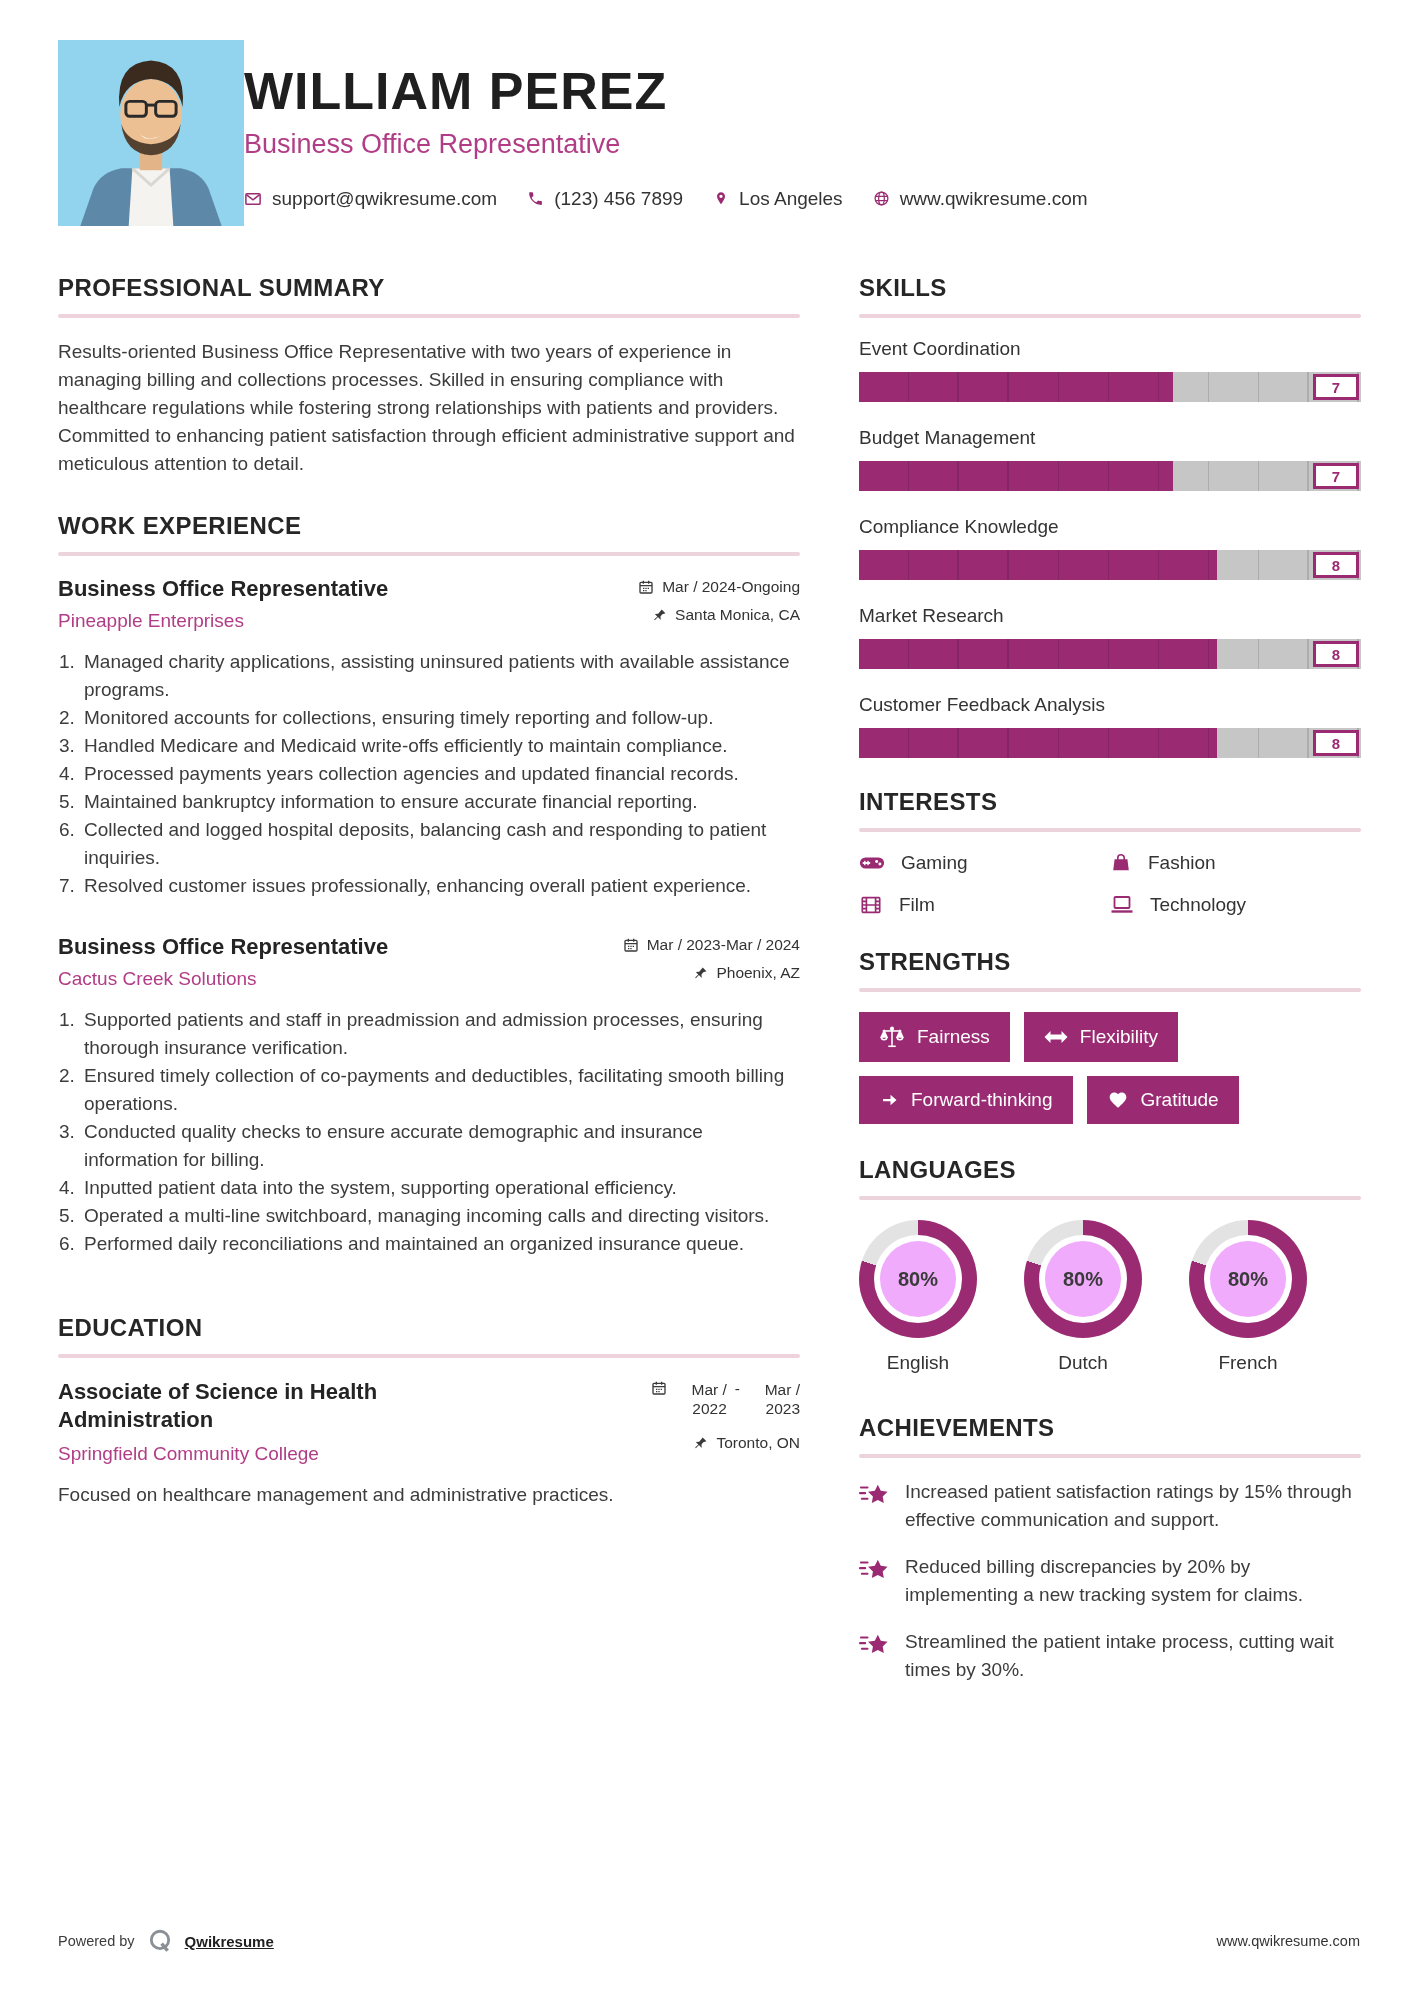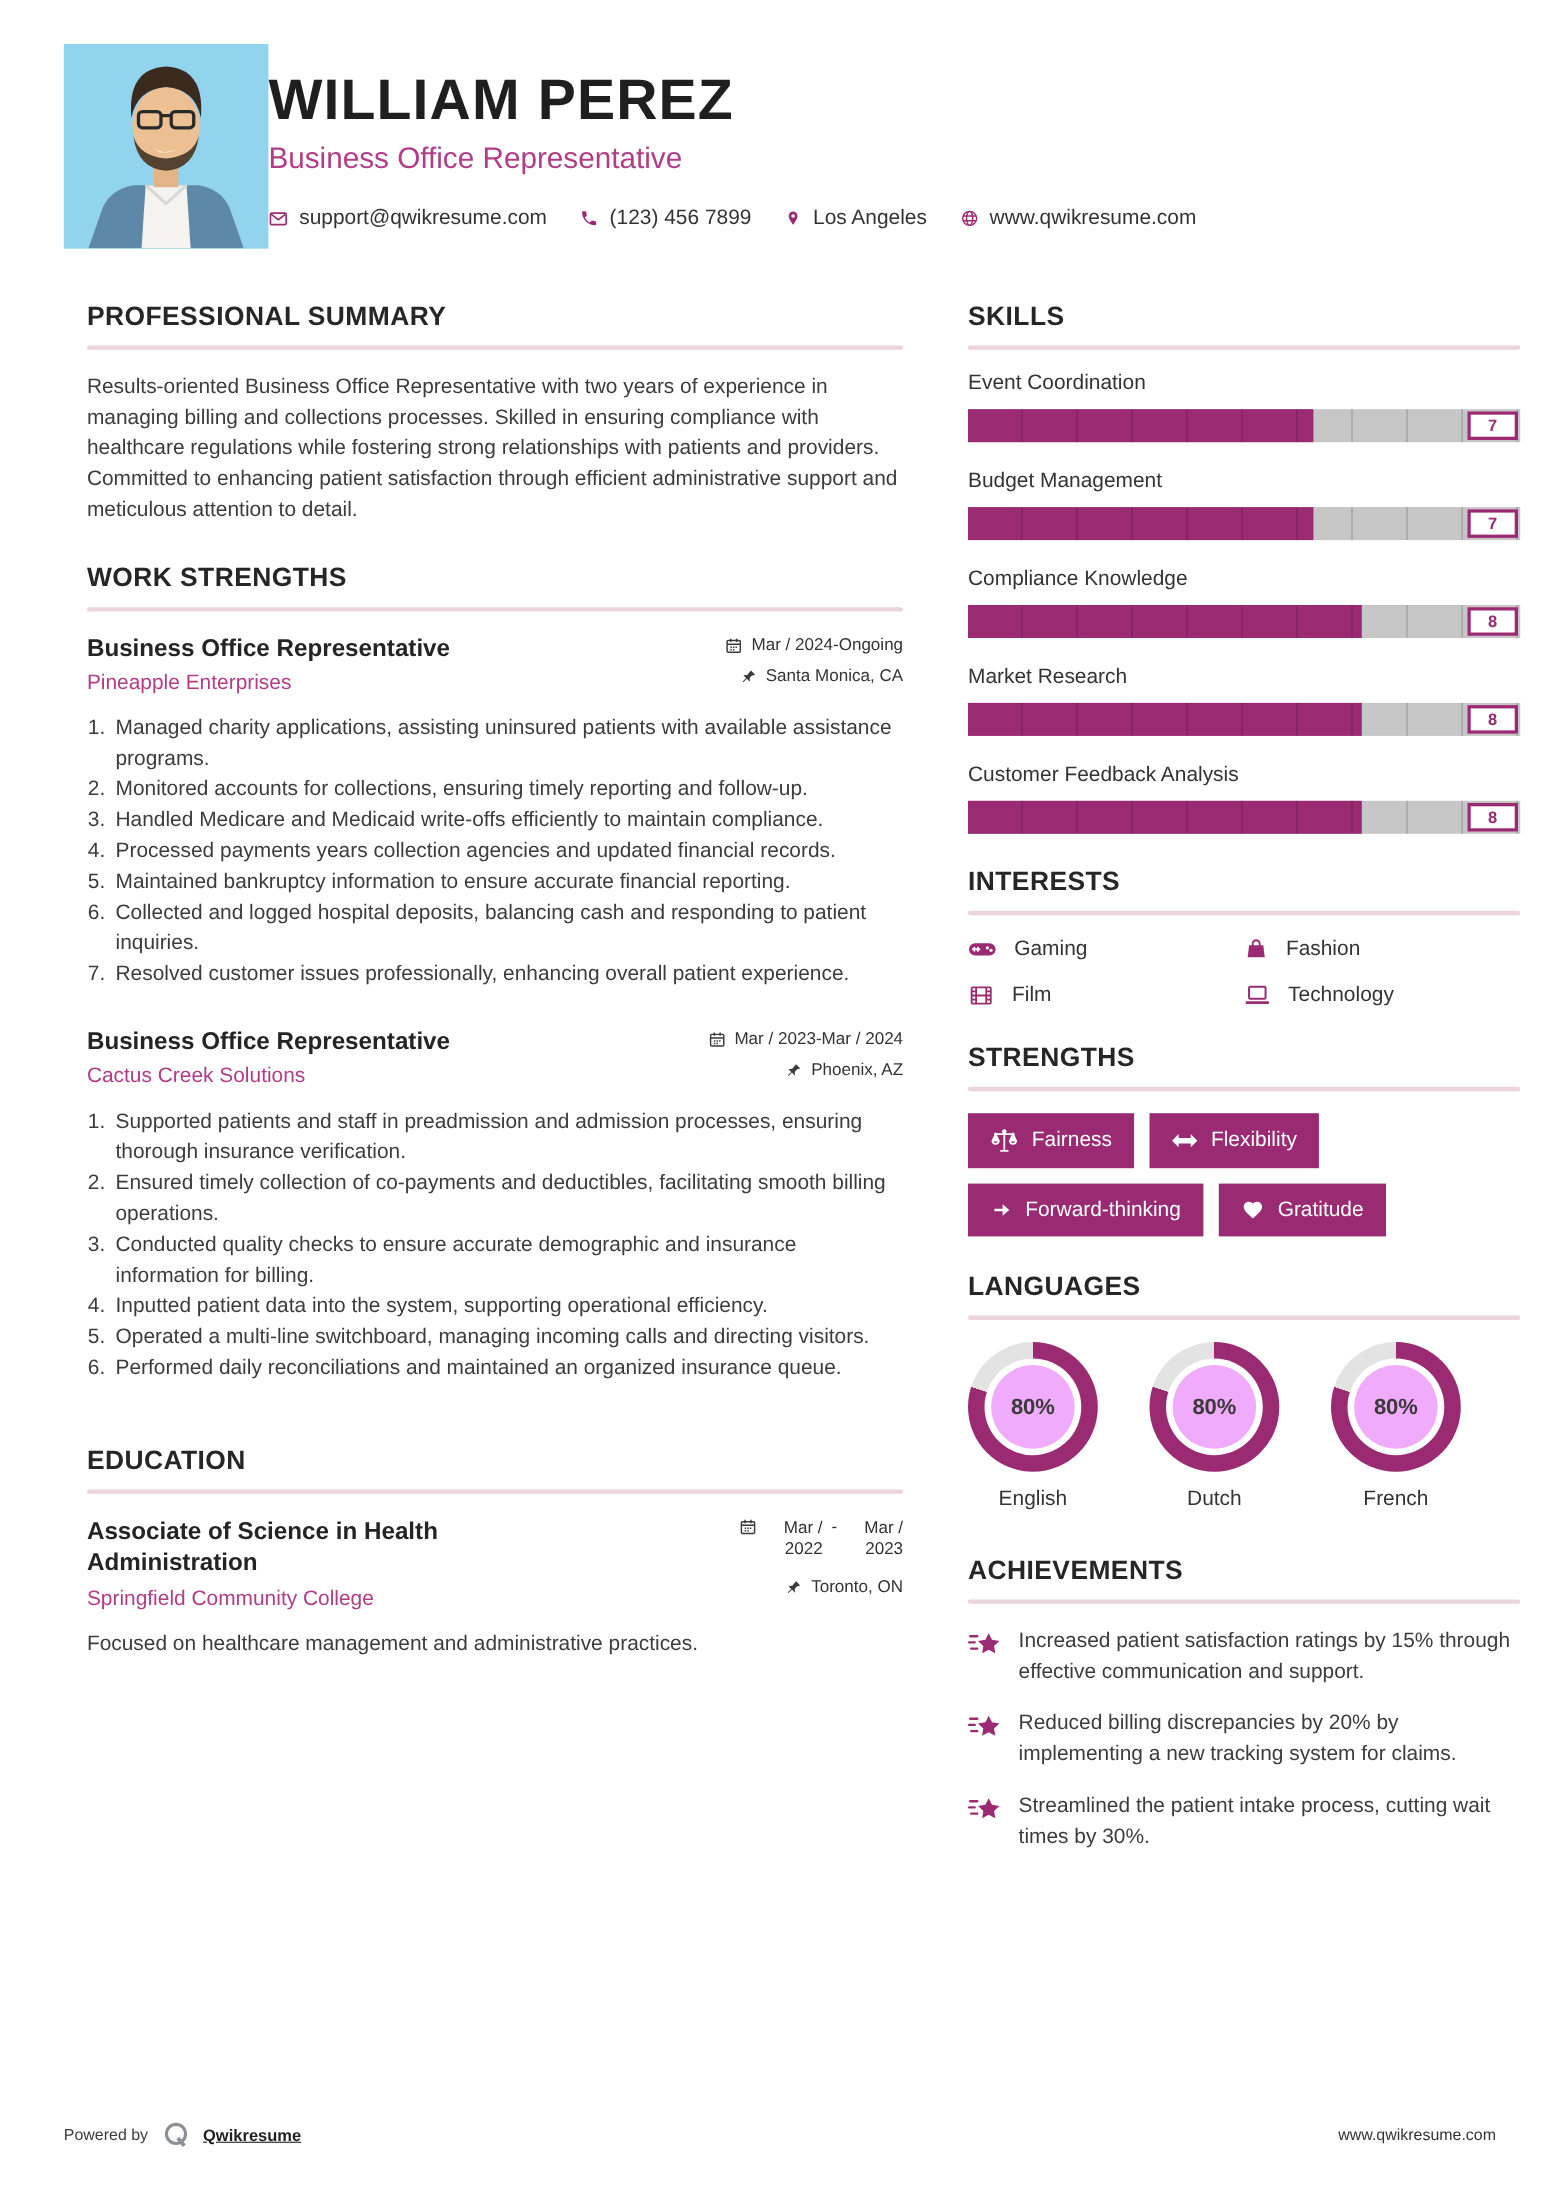--- a/index.html
+++ b/index.html
@@ -22,21 +22,21 @@
   .photo svg{display:block;width:100%;height:100%;}
   .header-right{padding-top:8px;}
   .name{font-size:52px;font-weight:800;letter-spacing:1px;color:#1F1F1F;line-height:1.05;}
   .job-headline{font-size:27px;color:var(--accent-light);margin-top:10px;font-weight:500;}
   .contact-row{display:flex;align-items:center;gap:30px;margin-top:28px;}
   .contact-item{display:flex;align-items:center;gap:10px;font-size:19px;color:#333;}
   .contact-item .ico{color:var(--accent);display:flex;}
   .ico svg{display:block;}
 
   
-  .main{display:grid;grid-template-columns:742px 502px;column-gap:59px;padding:48px 48px 0 79px;}
+  .main{display:grid;grid-template-columns:742px 502px;column-gap:59px;padding:48px 48px 0 58px;}
 
   .sec-heading{font-size:24px;font-weight:800;letter-spacing:.4px;color:var(--ink);margin-bottom:12px;}
   .sec-rule{height:4px;background:var(--rule);border-radius:2px;margin-bottom:20px;}
 
   
   .summary-text{font-size:19px;line-height:28px;color:var(--body);}
   .work{margin-top:34px;}
   .job{margin-top:6px;margin-bottom:34px;}
   .job-head{display:flex;justify-content:space-between;align-items:flex-start;margin-bottom:14px;}
   .job-title{font-size:22px;font-weight:700;color:#242424;}
@@ -162,21 +162,21 @@
 
     <div class="col-left">
 
       <section class="summary">
         <div class="sec-heading">PROFESSIONAL SUMMARY</div>
         <div class="sec-rule"></div>
         <p class="summary-text">Results-oriented Business Office Representative with two years of experience in managing billing and collections processes. Skilled in ensuring compliance with healthcare regulations while fostering strong relationships with patients and providers. Committed to enhancing patient satisfaction through efficient administrative support and meticulous attention to detail.</p>
       </section>
 
       <section class="work">
-        <div class="sec-heading">WORK STRENGTHS</div>
+        <div class="sec-heading">WORK EXPERIENCE</div>
         <div class="sec-rule"></div>
         <div id="job-list">
             <article class="job">
               <div class="job-head">
                 <div>
                   <div class="job-title">Business Office Representative</div>
                   <div class="job-company">Pineapple Enterprises</div>
                 </div>
                 <div class="job-meta">
                   <div class="meta-line">

